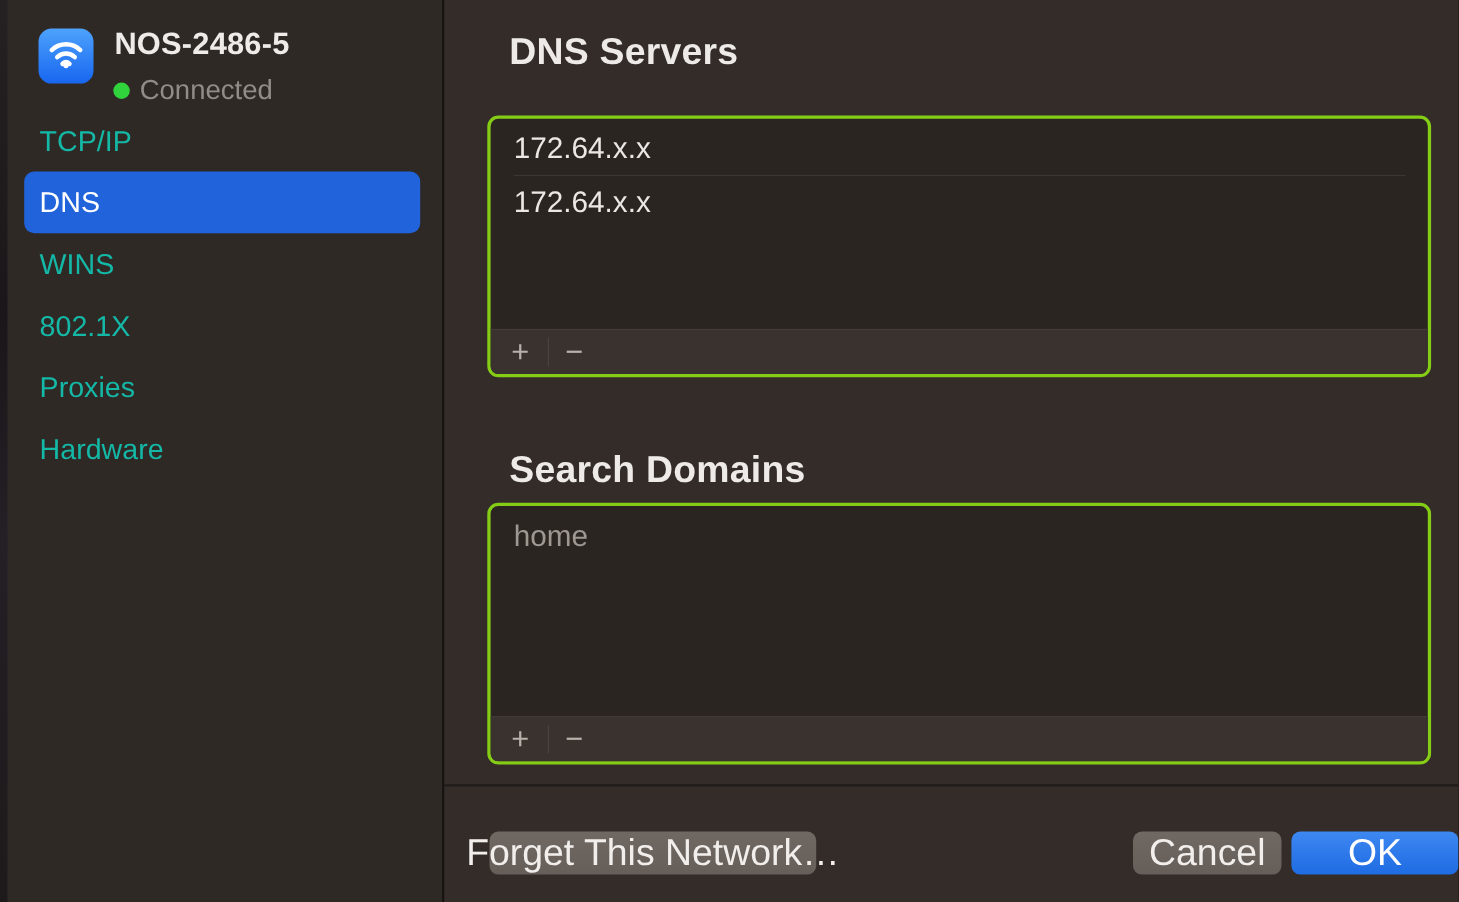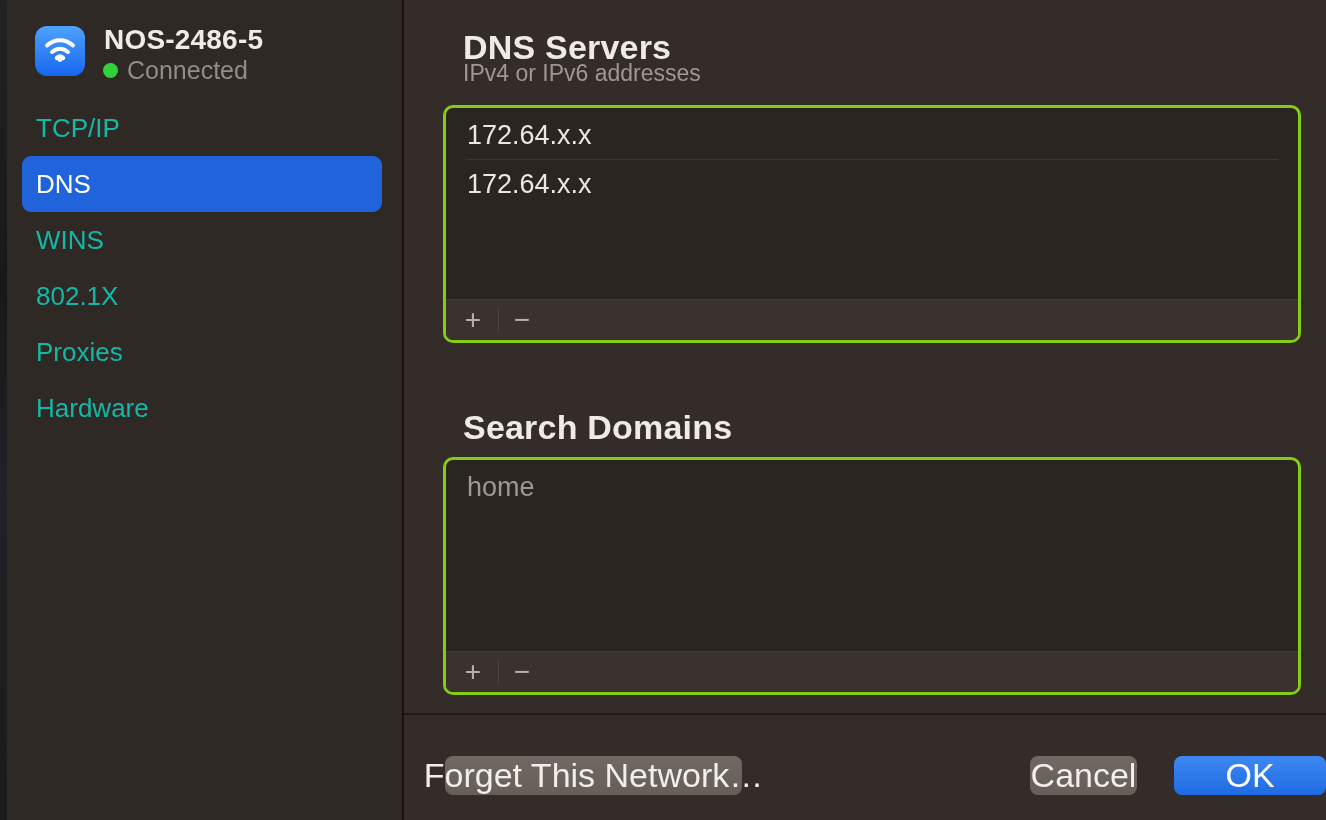--- a/index.html
+++ b/index.html
@@ -34,21 +34,21 @@
     border-radius:12px;
     background:linear-gradient(180deg,var(--wifi-badge-top,#4da2fc),var(--wifi-badge-bottom,#1766f0));
     display:flex; align-items:center; justify-content:center;
   }
   .net-title {
     position:absolute; left:97px; top:24px;
     font-size:28px; font-weight:600; color:#eeebe9; letter-spacing:.2px;
     white-space:nowrap;
   }
   .net-status {
-    position:absolute; left:96px; top:56px;
+    position:absolute; left:96px; top:68px;
     display:flex; align-items:center; gap:9px;
   }
   .status-dot {
     width:15px; height:15px; border-radius:50%;
     background:var(--connected-green,#30d33b);
   }
   .status-label { font-size:25px; color:#928c87; }
 
   
   .nav { position:absolute; left:15px; top:100px; width:360px; }
@@ -110,21 +110,21 @@
   .btn {
     position:absolute; top:756px; height:39px; border:none; border-radius:8px;
     display:flex; align-items:center; justify-content:center;
     font-family:inherit; font-size:34px; color:#f1eeec; cursor:default;
     white-space:nowrap;
   }
   .btn-gray {
     background:linear-gradient(180deg,var(--gray-button-top,#6f6863),var(--gray-button-bottom,#655e59));
   }
   .btn-forget { left:41px; width:297px; }
-  .btn-cancel { left:626px; width:107px; }
+  .btn-cancel { left:626px; width:135px; }
   .btn-ok {
     left:770px; width:152px; color:#ffffff;
     background:linear-gradient(180deg,var(--ok-blue-top,#3e88f1),var(--ok-blue-bottom,#1e6be3));
   }
 </style>
 </head>
 <body>
 
 <div class="window">
 
@@ -158,21 +158,20 @@
       <div class="nav-item">Proxies</div>
       <div class="nav-item">Hardware</div>
     </div>
   </div>
 
   <div class="v-divider"></div>
 
   <div class="content">
 
     <div class="section-title" style="top:28px;">DNS Servers</div>
-    <div class="section-sub">IPv4 or IPv6 addresses</div>
 
     <div class="list-box" style="top:105px;">
       <div class="list-rows">
         <div class="list-row">172.64.x.x</div>
         <div class="row-divider"></div>
         <div class="list-row">172.64.x.x</div>
       </div>
       <div class="box-footer">
         <div class="pm-btn pm-plus">+</div>
         <div class="pm-sep"></div>

